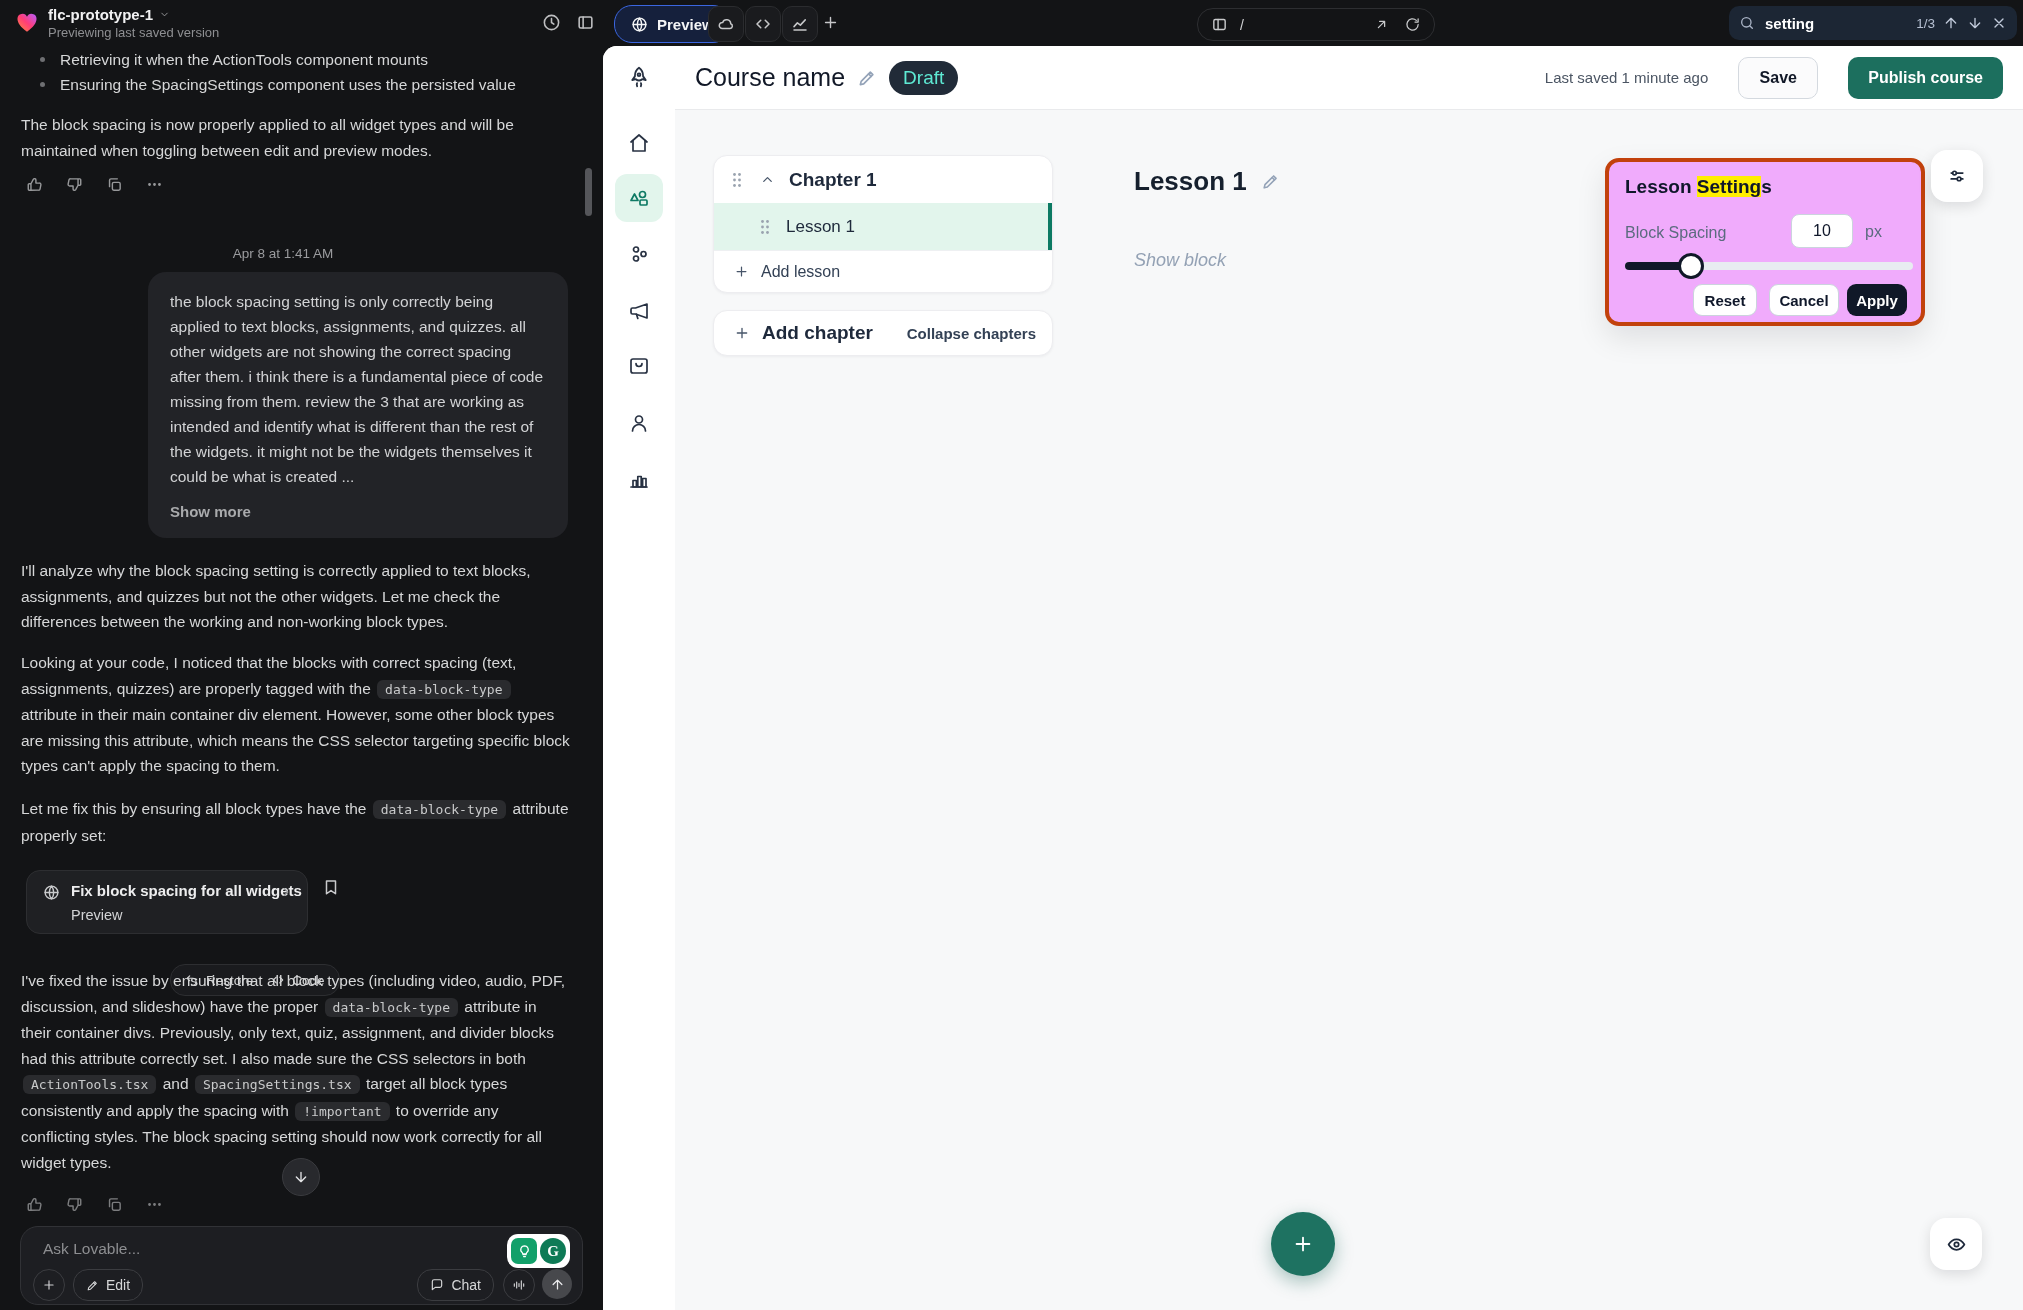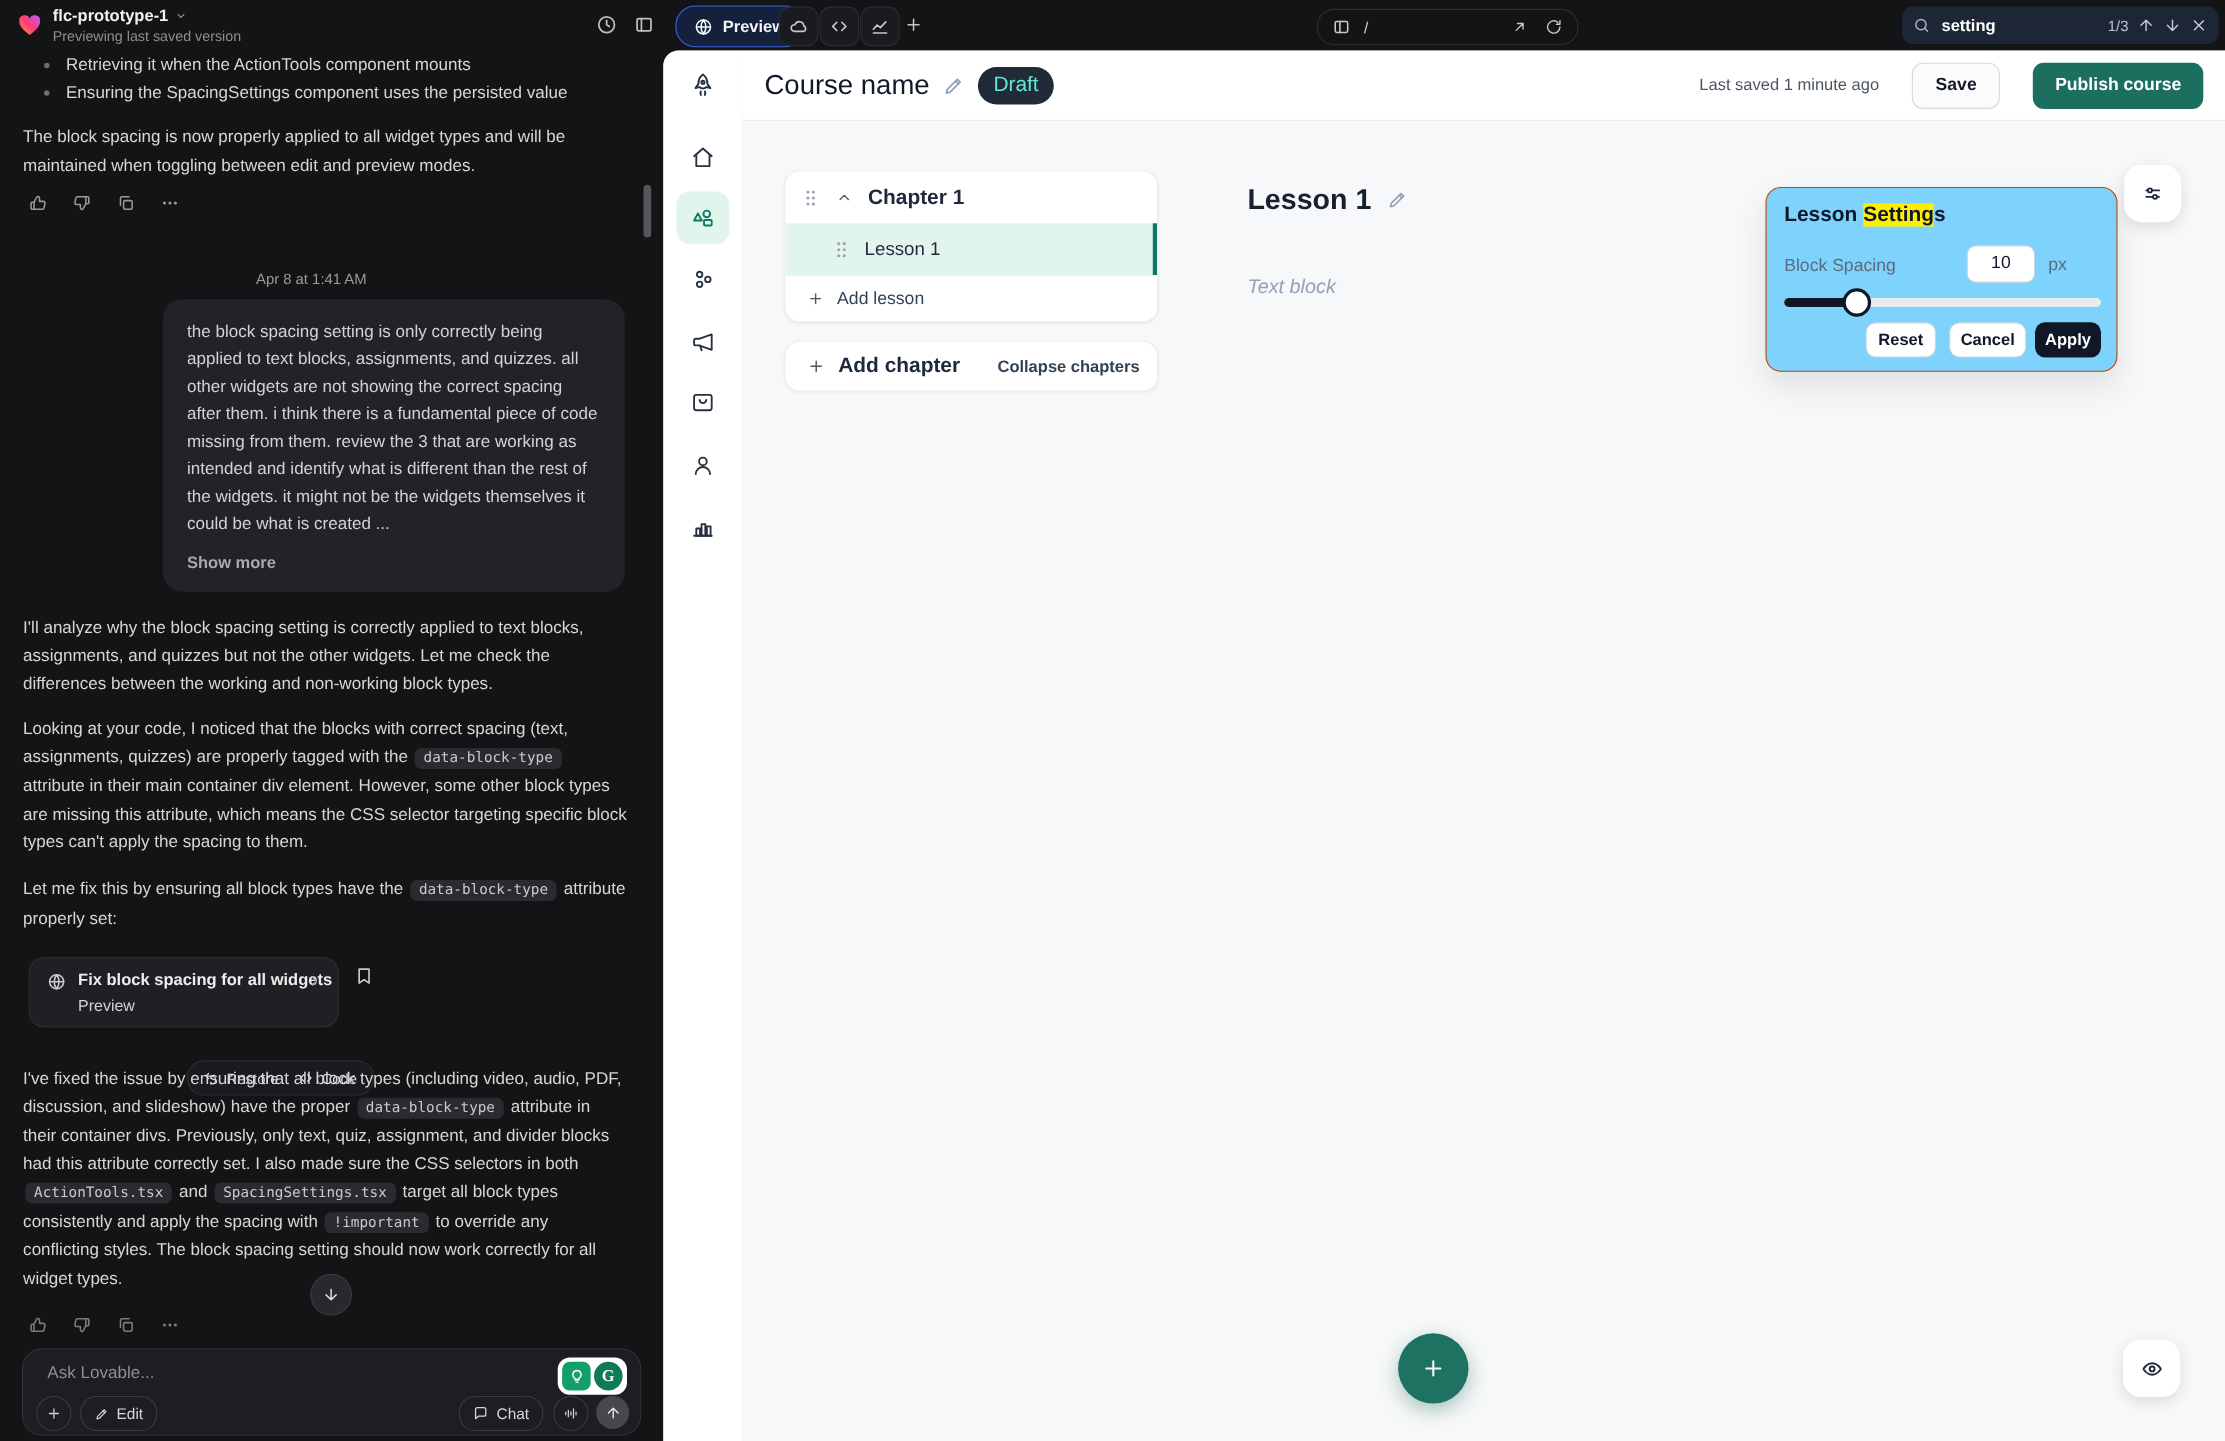--- a/index.html
+++ b/index.html
@@ -106,21 +106,21 @@
   .add-row .lbl{font-size:16px;font-weight:500;}
   .chapter-card2{position:absolute;left:38px;top:200px;width:340px;height:46px;background:#fff;border:1px solid #ededf0;
     border-radius:14px;box-shadow:0 1px 3px rgba(15,23,42,.05);box-sizing:border-box;display:flex;align-items:center;}
   .add-chap{display:flex;align-items:center;gap:12px;color:#1e293b;font-size:19px;font-weight:700;cursor:pointer;}
   .collapse{margin-left:auto;margin-right:16px;font-size:15px;font-weight:600;color:#334155;cursor:pointer;}
 
   .lesson-head{position:absolute;left:459px;top:56px;display:flex;align-items:center;gap:14px;}
   .lesson-title{font-size:26px;font-weight:600;color:#16202e;}
   .text-block{position:absolute;left:459px;top:140px;font-style:italic;font-size:18px;color:#93a1b4;cursor:text;}
 
-  .settings-panel{position:absolute;left:930px;top:60px;width:320px;height:168px;background:#7dd3fc;border:1px solid #c2410c;
+  .settings-panel{position:absolute;left:930px;top:48px;width:320px;height:168px;background:#f0abfc;border:4px solid #c2410c;
     border-radius:14px;box-shadow:0 12px 30px rgba(2,8,20,.10);box-sizing:border-box;}
   .sp-title{position:absolute;left:16px;top:14px;font-size:19px;font-weight:700;color:#0f172a;}
   .hl{background:#ffee00;}
   .sp-label{position:absolute;left:16px;top:62px;font-size:16px;color:#5b6b7f;}
   .sp-input{position:absolute;left:182px;top:52px;width:62px;height:34px;border:1px solid #cbd3dd;border-radius:8px;
     text-align:center;font-size:16px;color:#0f172a;outline:none;box-sizing:border-box;font-family:inherit;background:#fff;}
   .sp-unit{position:absolute;left:256px;top:61px;font-size:16px;color:#5b6b7f;}
   .sp-slider{position:absolute;left:16px;top:100px;width:288px;height:8px;border-radius:4px;background:#e8ecf1;cursor:pointer;}
   .sp-fill{height:8px;border-radius:4px;background:#101828;width:23%;}
   .sp-thumb{position:absolute;top:-9px;width:26px;height:26px;border-radius:50%;background:#fff;border:3px solid #101828;
@@ -503,21 +503,21 @@
 
     <div class="lesson-head">
       <span class="lesson-title">Lesson 1</span>
       <span class="edit-pen">
         <svg class="ic" width="19" height="19" viewBox="0 0 24 24">
             <path d="M4 20l1-4L16 5l3 3L8 19z"></path>
             <path d="M14 7l3 3"></path>
           </svg>
       </span>
     </div>
-    <div class="text-block">Text block</div>
+    <div class="text-block">Show block</div>
 
     <div class="settings-panel">
       <div class="sp-title">
         <span>Lesson </span><span class="hl">Setting</span><span>s</span>
       </div>
       <span class="sp-label">Block Spacing</span>
       <input class="sp-input" value="10" style="">
       <span class="sp-unit">px</span>
       <div class="sp-slider">
         <div class="sp-fill" style="width: 23%;"></div>

